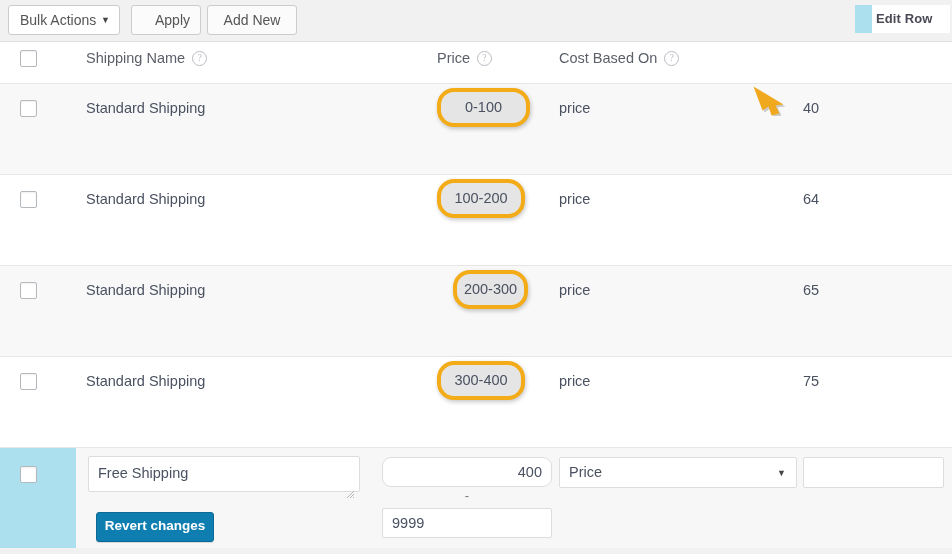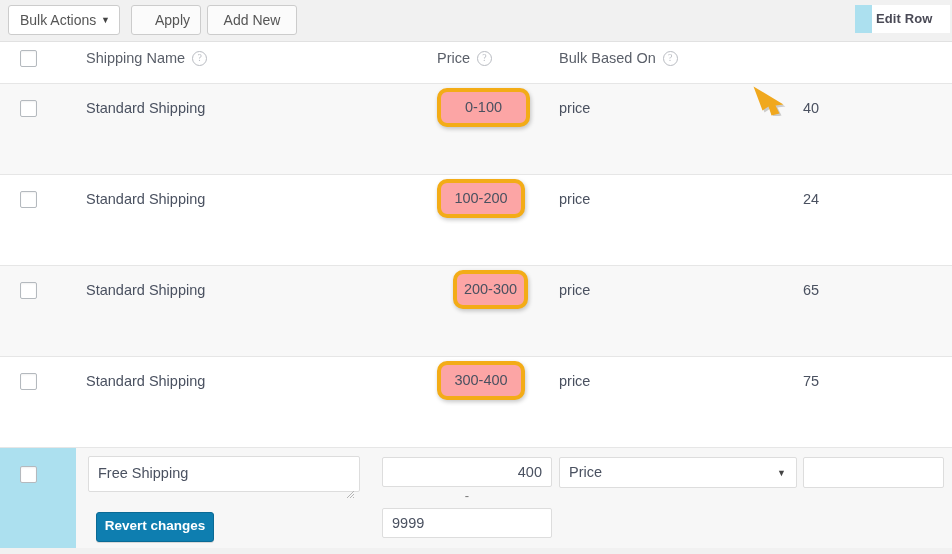--- a/index.html
+++ b/index.html
@@ -139,22 +139,22 @@
     margin-top: 14px;
     white-space: nowrap;
   }
 
   
   .hl-box {
     position: absolute;
     top: 4px;
     box-sizing: border-box;
     border: 4px solid #f3ac17;
-    border-radius: 10px;
-    background: #fca5a5;
+    border-radius: 17px;
+    background: #e5e5e5;
     box-shadow: 1px 2px 4px rgba(0,0,0,.22);
     height: 39px;
   }
   .hl-box span {
     display: block;
     font-size: 14.5px;
     color: #4a5160;
     line-height: 31px;
     text-align: center;
   }
@@ -202,20 +202,21 @@
   #name-resize {
     position: absolute; left: 345px; top: 489px;
     width: 10px; height: 10px;
     pointer-events: none;
   }
   #fld-price-max {
     left: 382px; top: 457px;
     width: 170px; height: 30px;
     line-height: 28px;
     text-align: right;
+    border-radius: 9px;
   }
   #range-dash {
     position: absolute; left: 382px; top: 489px;
     width: 170px;
     text-align: center;
     font-size: 13px; color: #777;
     line-height: 14px;
   }
   #fld-price-min {
     left: 382px; top: 508px;
@@ -291,21 +292,21 @@
           <span>Shipping Name</span><span class="qmark">?</span>
         </div>
       </div>
       <div class="cell c-price">
         <div class="hdr-txt">
           <span>Price</span><span class="qmark">?</span>
         </div>
       </div>
       <div class="cell c-cost">
         <div class="hdr-txt">
-          <span>Bulk Based On</span><span class="qmark">?</span>
+          <span>Cost Based On</span><span class="qmark">?</span>
         </div>
       </div>
     </div>
 
     <div id="rows-container">
         <div class="row data alt">
           <div class="cell c-check chk-wrap-data"><span class="chk"></span></div>
           <div class="cell c-name">
             <div class="cell-txt">Standard Shipping</div>
           </div>
@@ -328,21 +329,21 @@
           </div>
           <div class="cell c-price">
             <div class="hl-box" style="left:0;width:88px;">
               <span>100-200</span>
             </div>
           </div>
           <div class="cell c-cost">
             <div class="cell-txt">price</div>
           </div>
           <div class="cell c-base">
-            <div class="cell-txt">24</div>
+            <div class="cell-txt">64</div>
           </div>
         </div>
         <div class="row data alt">
           <div class="cell c-check chk-wrap-data"><span class="chk"></span></div>
           <div class="cell c-name">
             <div class="cell-txt">Standard Shipping</div>
           </div>
           <div class="cell c-price">
             <div class="hl-box" style="left:16px;width:75px;">
               <span>200-300</span>

